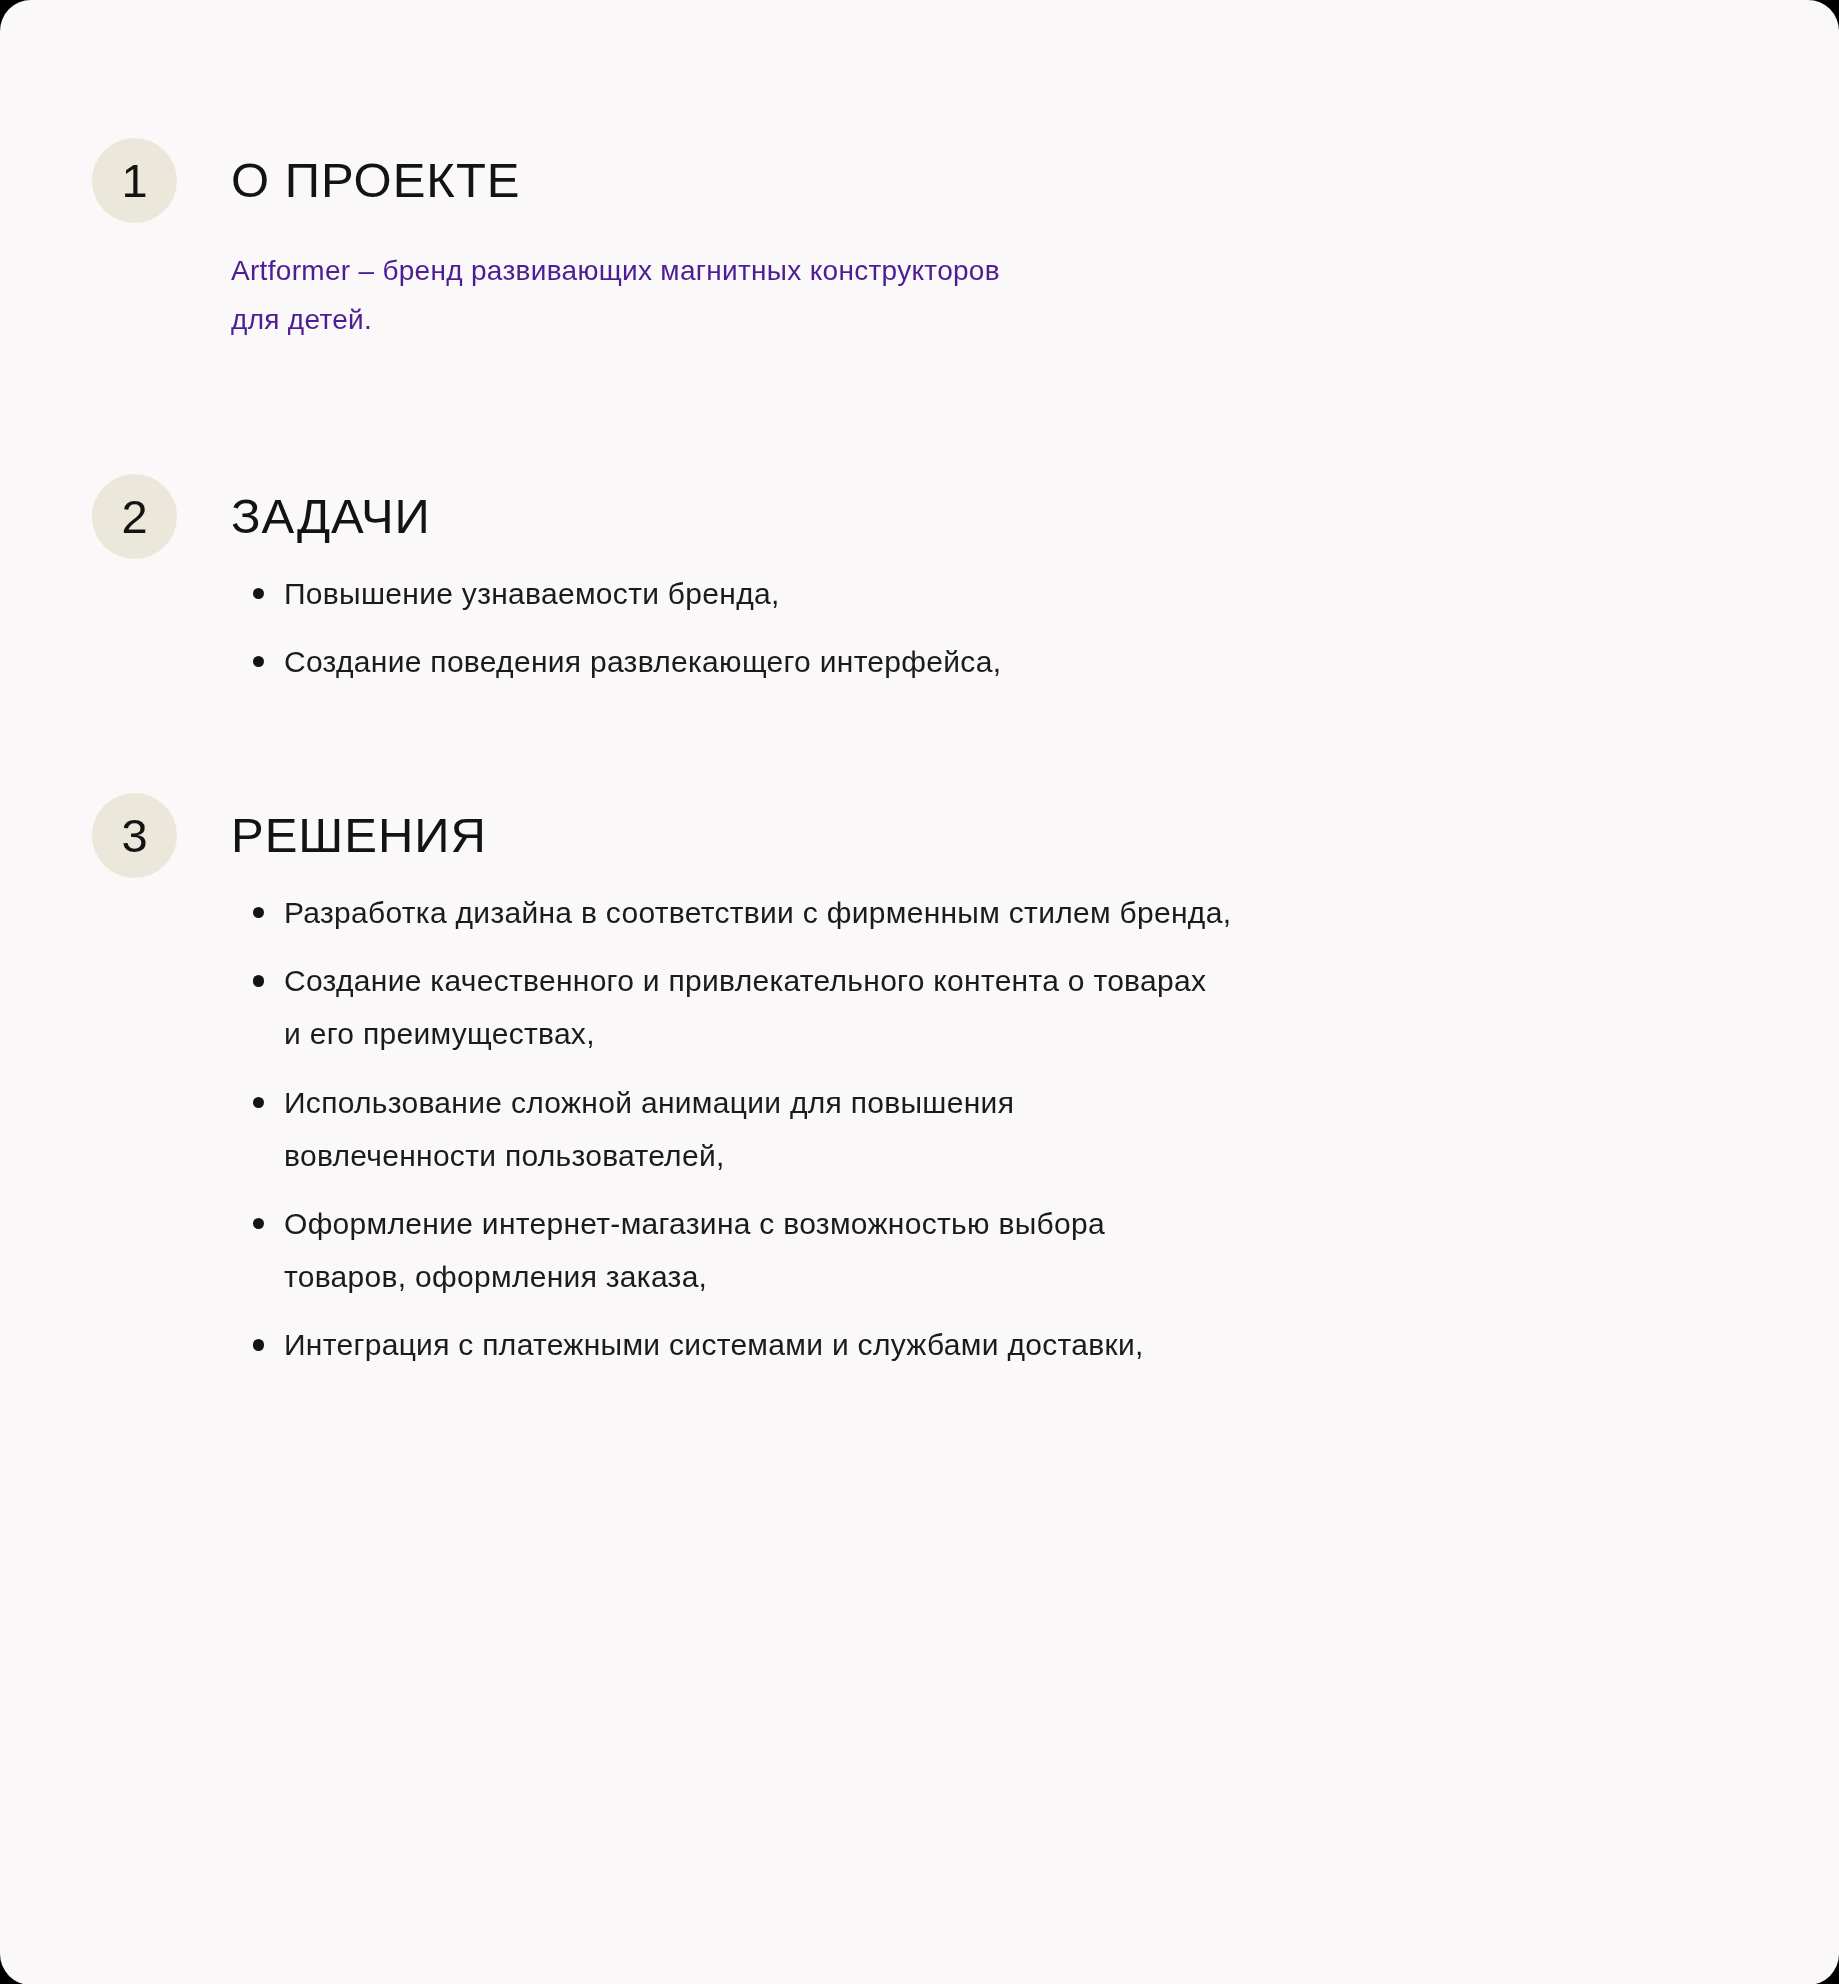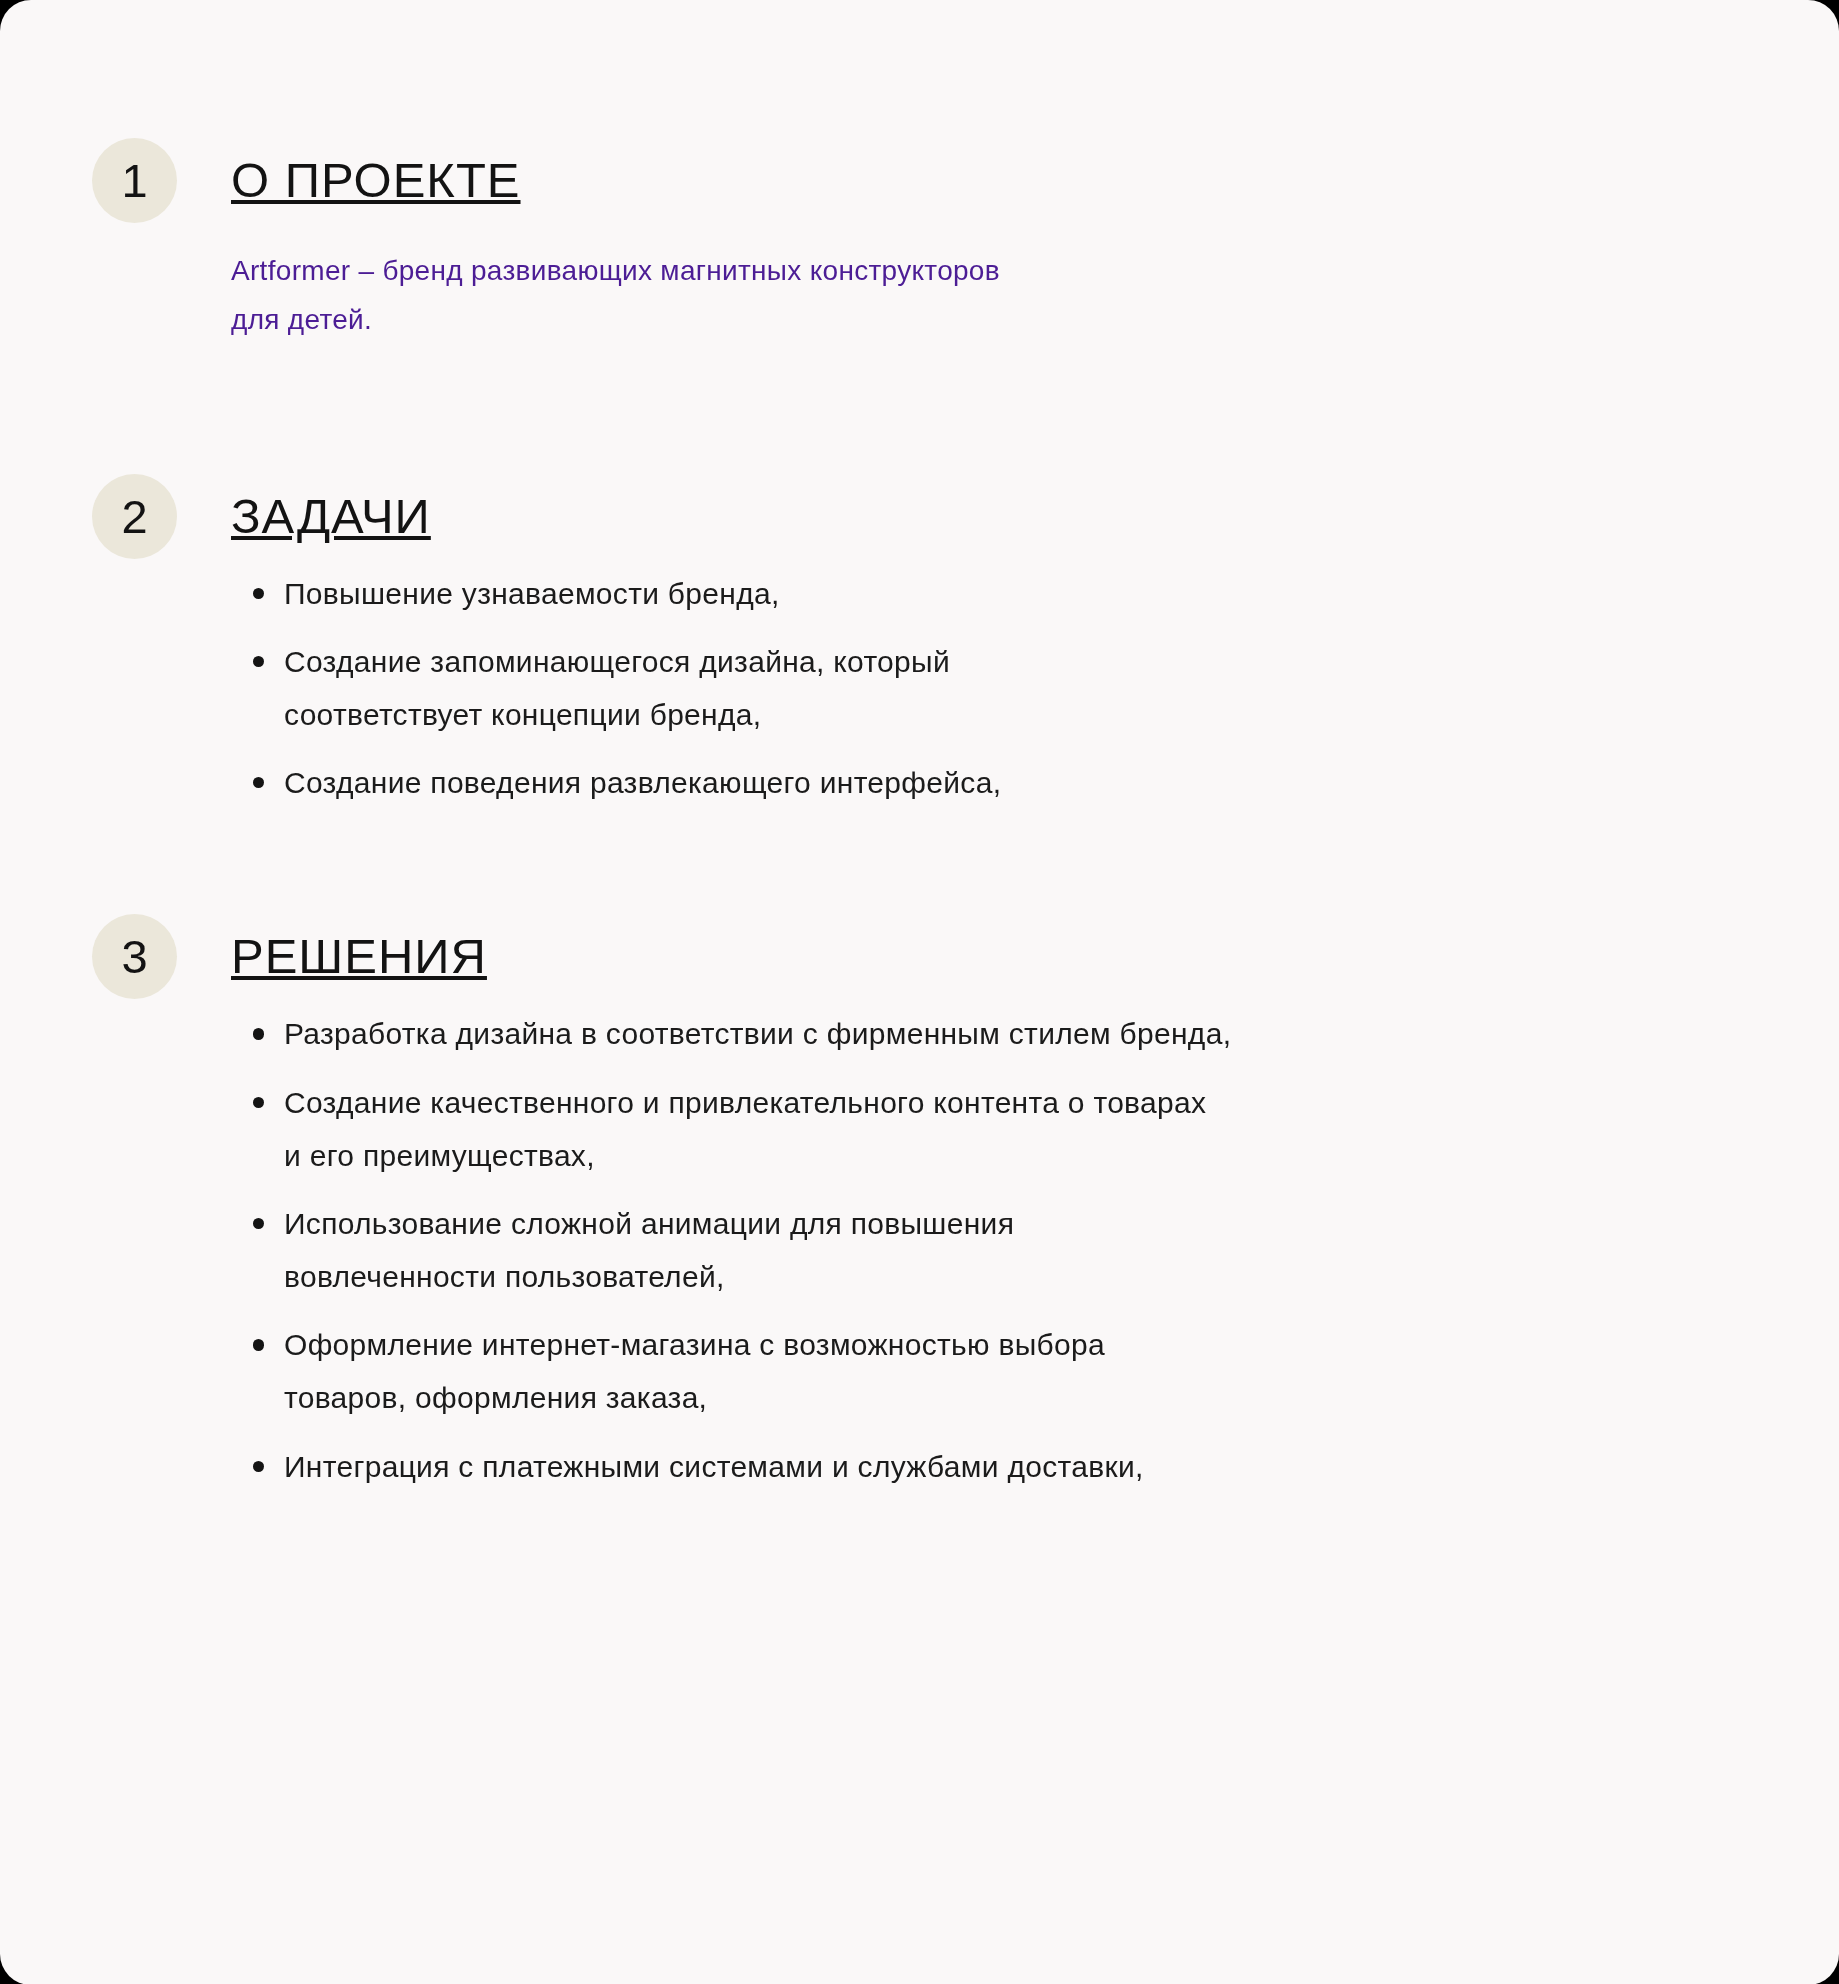--- a/index.html
+++ b/index.html
@@ -43,21 +43,20 @@
     color: #131313;
     font-weight: 400;
   }
   .section-title {
     margin: 0 0 0 54px;
     font-size: 49px;
     line-height: 1;
     font-weight: 500;
     letter-spacing: 1px;
     color: #131313;
-    text-decoration: underline;
   }
   .section-body {
     padding-left: 139px; 
   }
   .about-paragraph {
     margin: 22.5px 0 0 0;
     font-size: 28px;
     line-height: 49px;
     font-weight: 500;
     letter-spacing: 0.3px;
@@ -112,22 +111,20 @@
   <section class="section s2">
     <div class="section-header">
       <div class="badge">
         <span class="badge-number">2</span>
       </div>
       <h2 class="section-title">ЗАДАЧИ</h2>
     </div>
     <div class="section-body">
       <ul class="bullet-list">
         <li>Повышение узнаваемости бренда,</li>
-        <li>Создание запоминающегося дизайна, который
-соответствует концепции бренда,</li>
         <li>Создание поведения развлекающего интерфейса,</li>
       </ul>
     </div>
   </section>
 
   <section class="section s3">
     <div class="section-header">
       <div class="badge">
         <span class="badge-number">3</span>
       </div>

